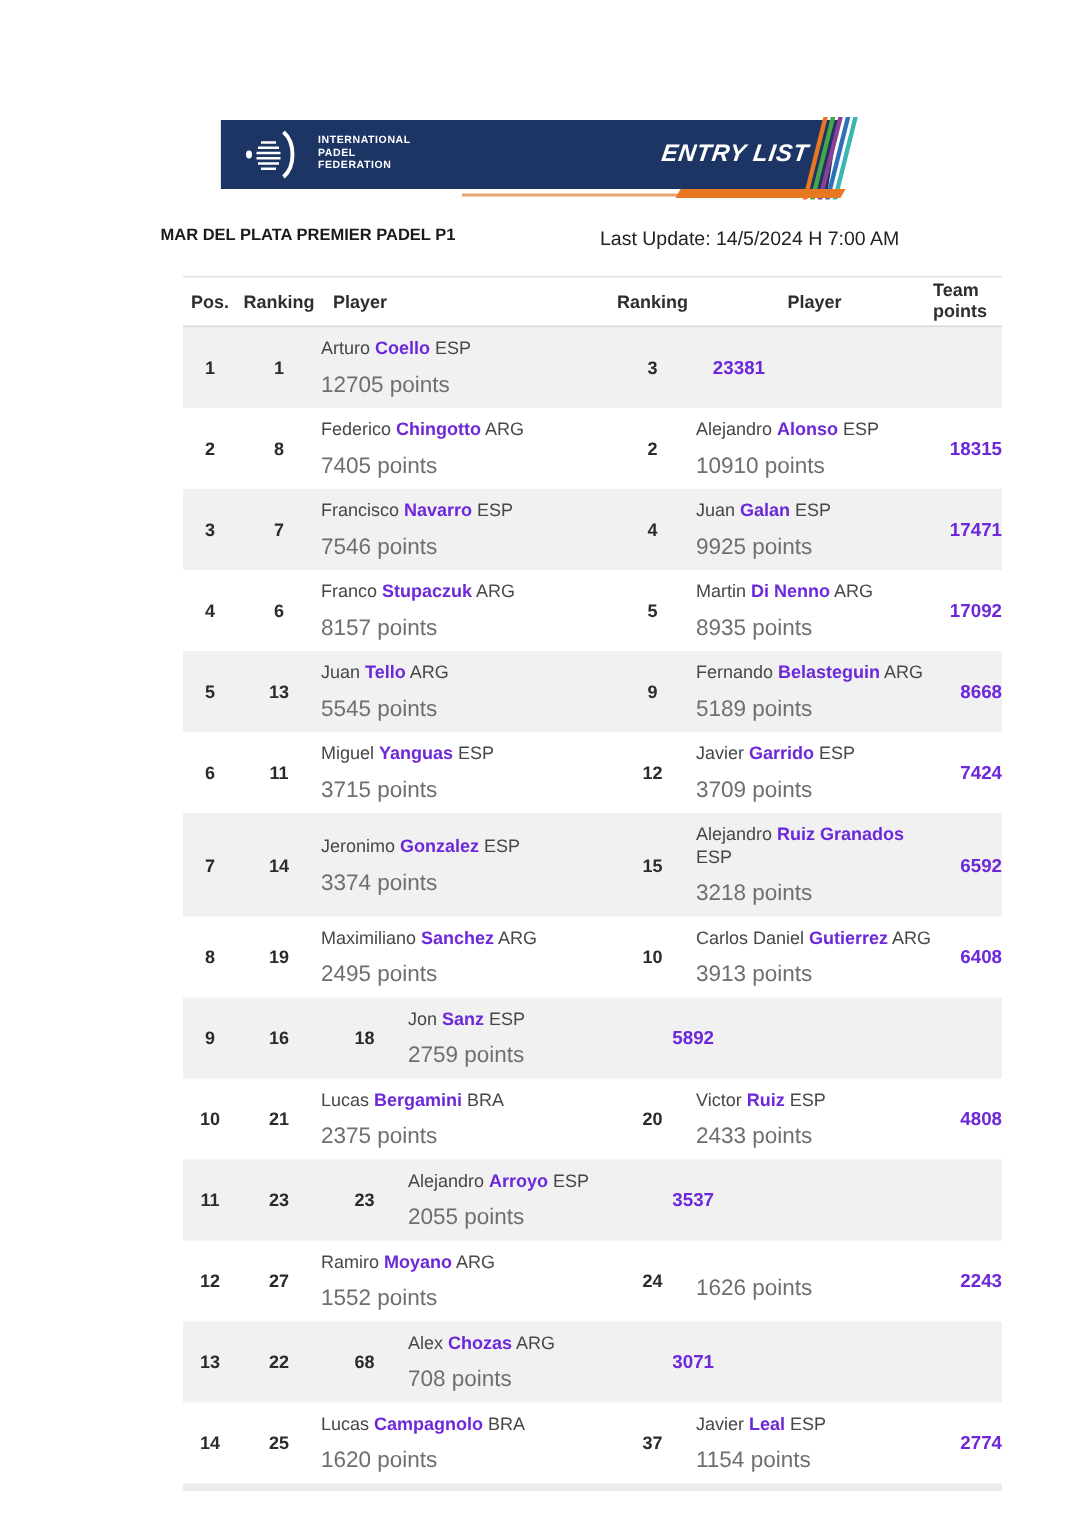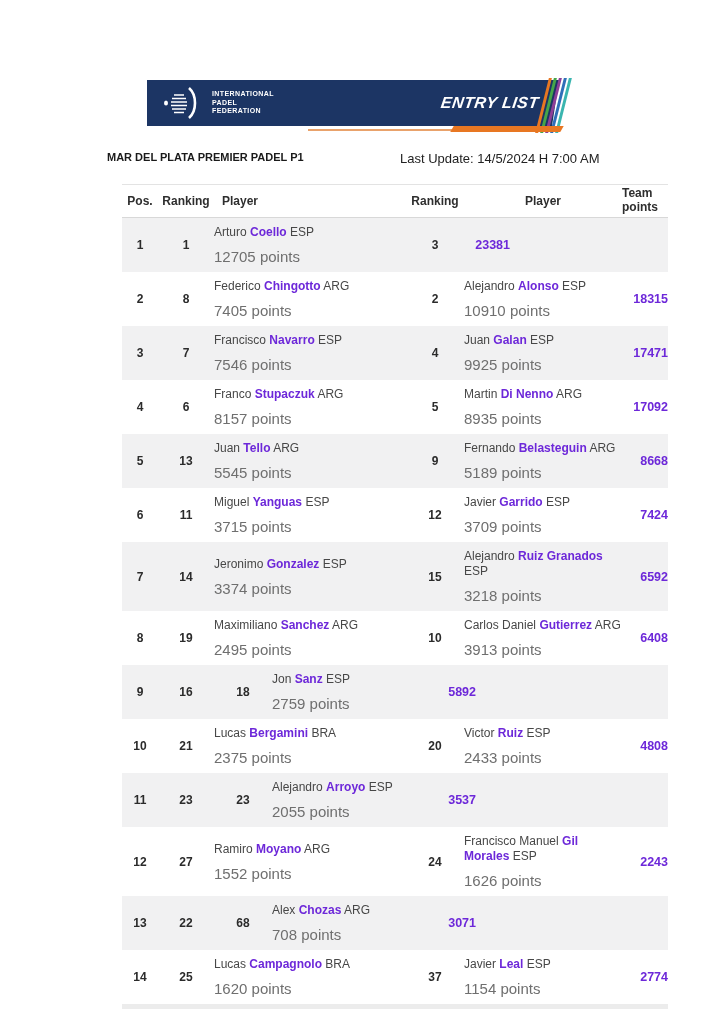--- a/index.html
+++ b/index.html
@@ -249,21 +249,20 @@
       </div>
       <div class="row">
         <div class="col-pos num">12</div>
         <div class="col-rank num">27</div>
         <div class="col-player1 player-cell">
           <div class="name-line"><span>Ramiro </span><b>Moyano</b><span> ARG</span></div>
           <div class="points-line">1552 points</div>
         </div>
         <div class="col-rank2 num">24</div>
         <div class="col-player2 player-cell">
-          <div class="name-line"><span>Francisco Manuel </span><b>Gil Morales</b><span> ESP</span></div>
           <div class="points-line">1626 points</div>
         </div>
         <div class="col-team team-val">2243</div>
       </div>
       <div class="row striped">
         <div class="col-pos num">13</div>
         <div class="col-rank num">22</div>
         <div class="col-rank2 num">68</div>
         <div class="col-player2 player-cell">
           <div class="name-line"><span>Alex </span><b>Chozas</b><span> ARG</span></div>

